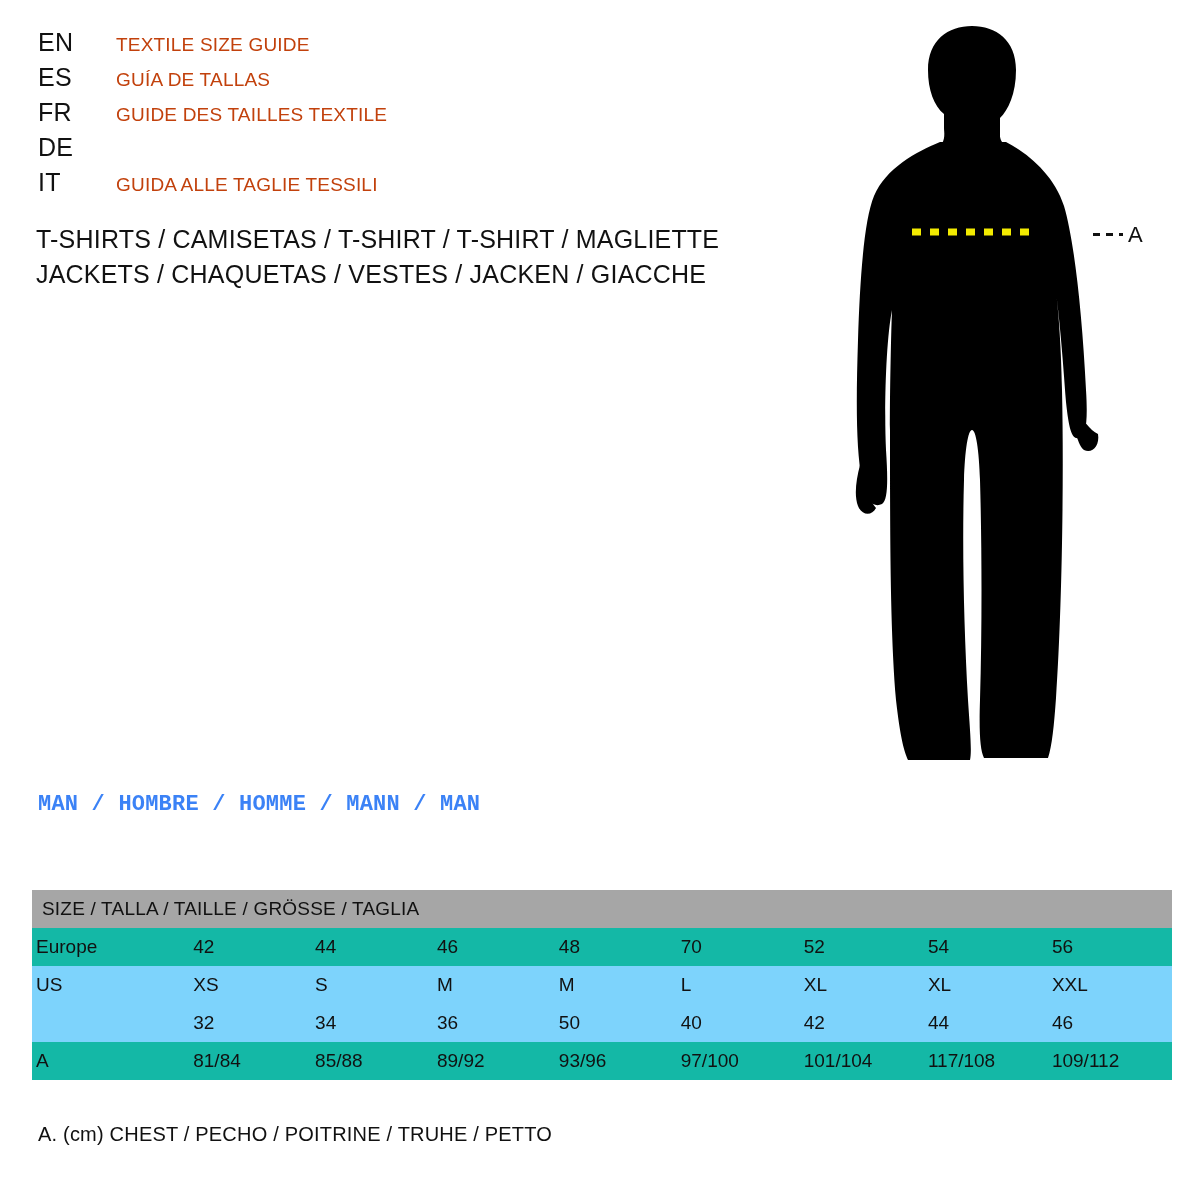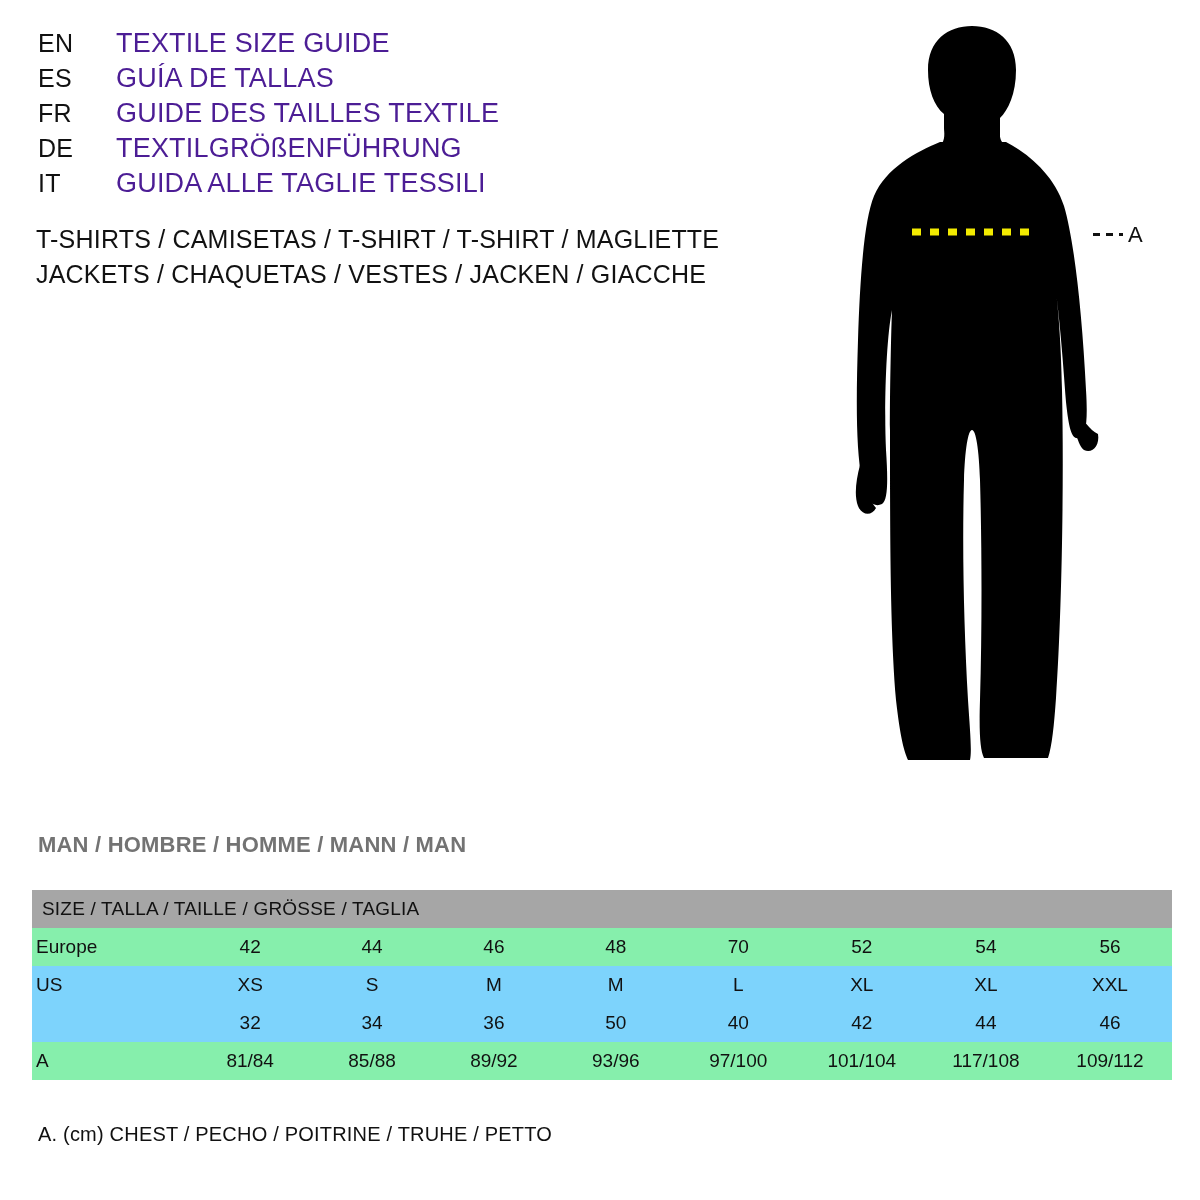--- a/index.html
+++ b/index.html
@@ -35,23 +35,23 @@
     align-items: baseline;
     height: 35px;
   }
   .lang-code {
     width: 78px;
     font-size: 25px;
     letter-spacing: 0.3px;
     color: #111;
   }
   .lang-text {
-    font-size: 27px;
-    letter-spacing: 0.2px;
-    color: #4c1d95;
+    font-size: 19px;
+    letter-spacing: 0.2px;
+    color: #c2410c;
     white-space: nowrap;
   }
 
   .category-block {
     position: absolute;
     left: 36px;
     top: 222px;
     width: 760px;
   }
   .category-line {
@@ -86,25 +86,26 @@
     top: 233px;
     width: 30px;
     height: 3px;
     background: repeating-linear-gradient(to right, #111 0px, #111 7px, transparent 7px, transparent 13px);
   }
 
   
   .table-title {
     position: absolute;
     left: 38px;
-    top: 832px;
+    top: 792px;
     font-size: 22px;
     font-weight: bold;
     letter-spacing: 0.2px;
-    color: #737373;
+    color: #3b82f6;
+    font-family: Liberation Mono, monospace;
   }
 
   table.size-table {
     position: absolute;
     left: 32px;
     top: 890px;
     width: 1140px;
     border-collapse: collapse;
     font-size: 19px;
     color: #111;
@@ -117,29 +118,28 @@
   .hdr-row td {
     background: #a6a6a6;
     font-size: 19px;
     height: 32px;
   }
   .hdr-row .hdr-cell {
     padding-left: 10px;
     letter-spacing: 0.2px;
   }
   .row-light td { background: #7dd3fc; }
-  .row-white td { background: #86efac; }
+  .row-white td { background: #14b8a6; }
   .rowlabel {
     padding-left: 10px;
     text-align: left;
     width: 160px;
     white-space: nowrap;
   }
   .val {
-    text-align: center;
     width: 122px;
   }
 
   .footnote {
     position: absolute;
     left: 38px;
     top: 1097px;
     font-size: 20px;
     letter-spacing: 0.2px;
     color: #111;
@@ -159,21 +159,20 @@
     <div class="lang-row">
       <div class="lang-code">ES</div>
       <div class="lang-text">GUÍA DE TALLAS</div>
     </div>
     <div class="lang-row">
       <div class="lang-code">FR</div>
       <div class="lang-text">GUIDE DES TAILLES TEXTILE</div>
     </div>
     <div class="lang-row">
       <div class="lang-code">DE</div>
-      <div class="lang-text">TEXTILGRÖßENFÜHRUNG</div>
     </div>
     <div class="lang-row">
       <div class="lang-code">IT</div>
       <div class="lang-text">GUIDA ALLE TAGLIE TESSILI</div>
     </div>
   </div>
 
   <div class="category-block">
     <div class="category-line">T-SHIRTS / CAMISETAS / T-SHIRT / T-SHIRT / MAGLIETTE</div>
     <div class="category-line">JACKETS / CHAQUETAS / VESTES / JACKEN / GIACCHE</div>

